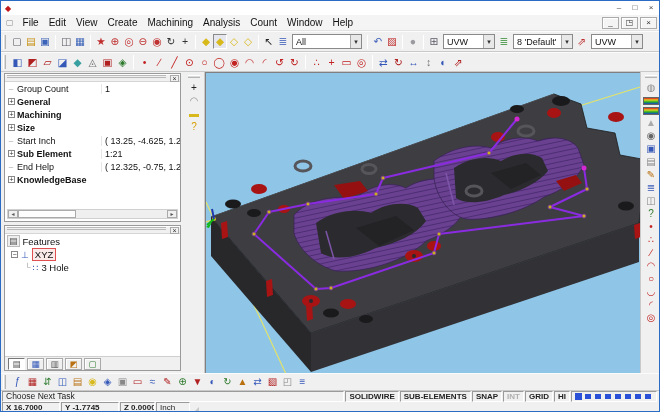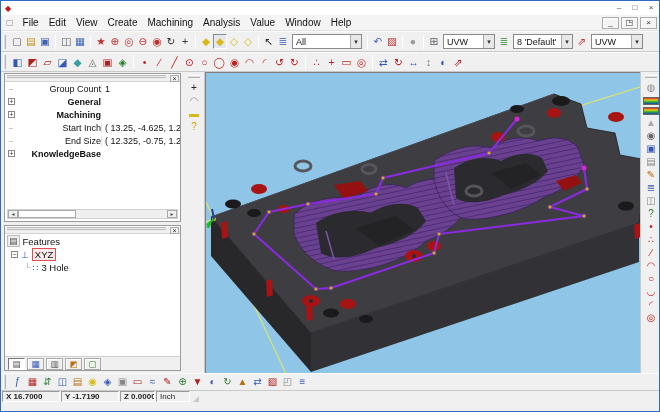--- a/index.html
+++ b/index.html
@@ -54,21 +54,21 @@
   .pclose{position:absolute;right:1px;top:0;width:9px;height:7px;font-size:7px;line-height:6px;
           text-align:center;color:#333;border:1px solid #aaa;background:#f0f0f0;}
   .phead{display:flex;height:13px;font-size:9px;color:#222;background:#f2f2f2;}
   .phead span{border:1px solid;border-color:#fff #9a9a9a #9a9a9a #fff;padding-left:3px;line-height:11px;}
   .phk{width:98px;}
   .phv{flex:1;}
   .prow{display:flex;height:13px;font-size:9px;color:#111;align-items:center;}
   .pex{width:12px;text-align:center;}
   .pex.box{width:7px;height:7px;border:1px solid #888;font-size:7px;line-height:5px;margin:0 2px 0 3px;color:#333;background:#fff;}
   .pex.dash{color:#999;font-size:8px;}
-  .pkey{width:84px;overflow:hidden;white-space:nowrap;text-align:right;}
+  .pkey{width:84px;overflow:hidden;white-space:nowrap;}
   .pkey.b{font-weight:bold;}
   .pval{flex:1;border-left:1px solid #e6e6e6;padding-left:3px;white-space:nowrap;overflow:hidden;}
   .hscroll{position:absolute;left:2px;right:2px;bottom:2px;height:10px;background:#efefef;
            display:flex;border:1px solid #d0d0d0;}
   .sarr{width:10px;height:8px;background:#f0f0f0;border:1px solid #aaa;font-size:6px;line-height:7px;
         text-align:center;color:#555;}
   .sarr.r{margin-left:auto;}
   .sthumb{width:58px;height:8px;background:#fdfdfd;border:1px solid #aaa;box-shadow:inset 1px 1px 0 #fff;}
   .fhead{display:flex;align-items:center;height:14px;font-size:9.5px;color:#111;padding-left:2px;}
   .ficon{font-size:9px;color:#555;margin-right:3px;border:1px solid #bbb;background:#eee;padding:0 1px;}
@@ -125,21 +125,21 @@
 
   <div id="menubar">
     <span class="mdoc">▢</span>
     <span id="menuitems" style="display:flex">
         <span class="mitem">File</span>
         <span class="mitem">Edit</span>
         <span class="mitem">View</span>
         <span class="mitem">Create</span>
         <span class="mitem">Machining</span>
         <span class="mitem">Analysis</span>
-        <span class="mitem">Value</span>
+        <span class="mitem">Count</span>
         <span class="mitem">Window</span>
         <span class="mitem">Help</span>
       </span>
     <span id="mdibtns">
         <span class="tbi" style="color: rgb(51, 51, 51);">_</span>
         <span class="tbi" style="color: rgb(51, 51, 51);">◳</span>
         <span class="tbi" style="color: rgb(51, 51, 51);">×</span>
       </span>
   </div>
 
@@ -277,27 +277,37 @@
               <span class="pex box">+</span>
               <span class="pkey b">General</span>
               <span class="pval"></span>
             </div>
             <div class="prow">
               <span class="pex box">+</span>
               <span class="pkey b">Machining</span>
               <span class="pval"></span>
             </div>
             <div class="prow">
+              <span class="pex box">+</span>
+              <span class="pkey b">Size</span>
+              <span class="pval"></span>
+            </div>
+            <div class="prow">
               <span class="pex dash">–</span>
               <span class="pkey">Start Inch</span>
               <span class="pval">( 13.25, -4.625, 1.25 )</span>
             </div>
             <div class="prow">
+              <span class="pex box">+</span>
+              <span class="pkey b">Sub Element</span>
+              <span class="pval">1:21</span>
+            </div>
+            <div class="prow">
               <span class="pex dash">–</span>
-              <span class="pkey">End Size</span>
+              <span class="pkey">End Help</span>
               <span class="pval">( 12.325, -0.75, 1.25 )</span>
             </div>
             <div class="prow">
               <span class="pex box">+</span>
               <span class="pkey b">KnowledgeBase</span>
               <span class="pval"></span>
             </div>
           </div>
         <div class="hscroll">
           <span class="sarr">◂</span>
@@ -461,20 +471,35 @@
         <span class="tbi" style="color: rgb(184, 112, 16);">▲</span>
         <span class="tbi" style="color: rgb(53, 88, 184);">⇄</span>
         <span class="tbi" style="color: rgb(176, 32, 32);">▧</span>
         <span class="tbi" style="color: rgb(136, 136, 136);">◰</span>
         <span class="tbi" style="color: rgb(53, 88, 184);">≡</span>
       </span>
   </div>
 
   <div id="statusbar">
     <div class="srow">
+      <span class="sbox grow">Choose Next Task</span>
+      <span id="toggles" style="display:flex">
+          <span class="sbox ">SOLIDWIRE</span>
+          <span class="sbox ">SUB-ELEMENTS</span>
+          <span class="sbox ">SNAP</span>
+          <span class="sbox off">INT</span>
+          <span class="sbox ">GRID</span>
+          <span class="sbox ">HI</span>
+        </span>
+      <span class="sbox hibox">
+          <i class="bsq"></i>
+          <i class="bdash"></i>
+        </span>
+    </div>
+    <div class="srow">
       <span class="sbox w58">X 16.7000</span>
-      <span class="sbox w58">Y -1.7190</span>
+      <span class="sbox w58">Y -1.7745</span>
       <span class="sbox w46">Z 0.0000</span>
       <span class="sbox w34">Inch</span>
       <span class="grip-corner"></span>
     </div>
   </div>
 </div>
 
 </body></html>

